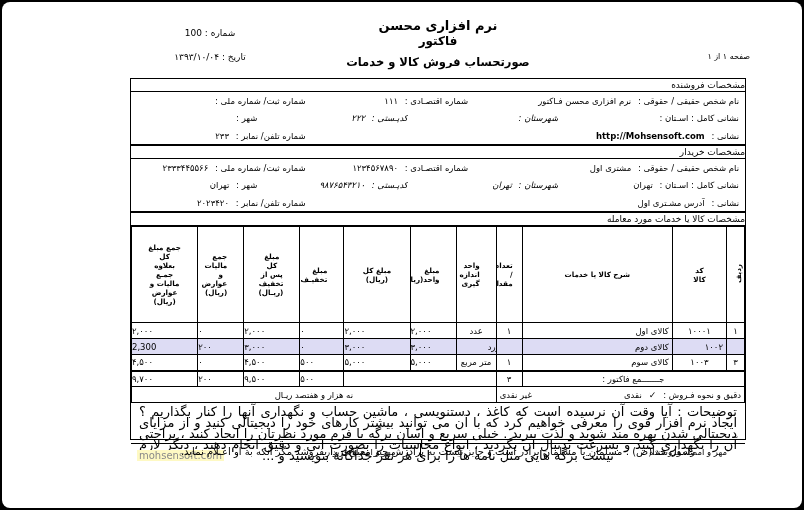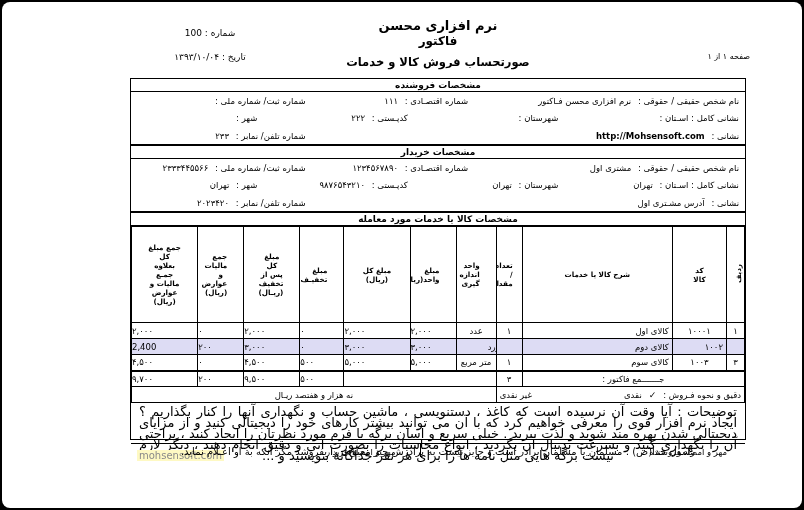--- a/index.html
+++ b/index.html
@@ -29,29 +29,29 @@
   .page-info { position: absolute; left: 694px; top: 50px; width: 54px; font-size: 8px; }
   
   .main-box {
     position: absolute; left: 128px; top: 76px;
     width: 616px; height: 362px;
     border: 1.5px solid #000;
     display: flex; flex-direction: column;
   }
   .section { border-bottom: 2px solid #000; }
   .sec-title {
-    height: 13px; line-height: 13px; text-align: center;
-    font-weight: bold; font-size: 9px; border-bottom: 1px solid #000;
+    height: 13px; line-height: 13px; text-align: right;
+    font-weight: normal; font-size: 9px; border-bottom: 1px solid #000;
   }
   .info-row { display: flex; align-items: center; padding: 0 6px; font-size: 8.5px; }
   .r1 { height: 17px; } .r2 { height: 18px; } .r3 { height: 17px; }
   .seg { white-space: nowrap; overflow: hidden; }
   .seg .val { margin-right: 4px; }
   .w45 { width: 45%; } .w27 { width: 27%; } .w28 { width: 28%; }
-  .w30 { width: 30%; } .w25 { width: 25%; } .w20 { width: 20%; }
+  .w30 { width: 30%; } .w25 { width: 25%; font-style: italic; } .w20 { width: 20%; }
   .w72 { width: 72%; } .w28b { width: 28%; }
   .url { font-weight: bold; direction: ltr; unicode-bidi: embed; }
   
   .items { width: 100%; border-collapse: collapse; table-layout: fixed; direction: rtl; }
   .items th, .items td { border: 1px solid #000; overflow: hidden; }
   .items th {
     font-size: 7.2px; font-weight: bold; height: 37px;
     text-align: center; vertical-align: middle; padding: 16px;
   }
   .items td { font-size: 8.5px; height: 16px; padding: 0 3px; text-align: center; }
@@ -243,21 +243,21 @@
           <td>۲</td>
           <td>۱۰۰۲</td>
           <td class="desc">کالای دوم</td>
           <td>۱</td>
           <td>مورد</td>
           <td class="num">۳,۰۰۰</td>
           <td class="num">۳,۰۰۰</td>
           <td class="num">۰</td>
           <td class="num">۳,۰۰۰</td>
           <td class="num">۲۰۰</td>
-          <td class="num">2,400</td>
+          <td class="num">2,300</td>
         </tr>
         <tr>
           <td>۳</td>
           <td>۱۰۰۳</td>
           <td class="desc">کالای سوم</td>
           <td>۱</td>
           <td>متر مربع</td>
           <td class="num">۵,۰۰۰</td>
           <td class="num">۵,۰۰۰</td>
           <td class="num">۵۰۰</td>

